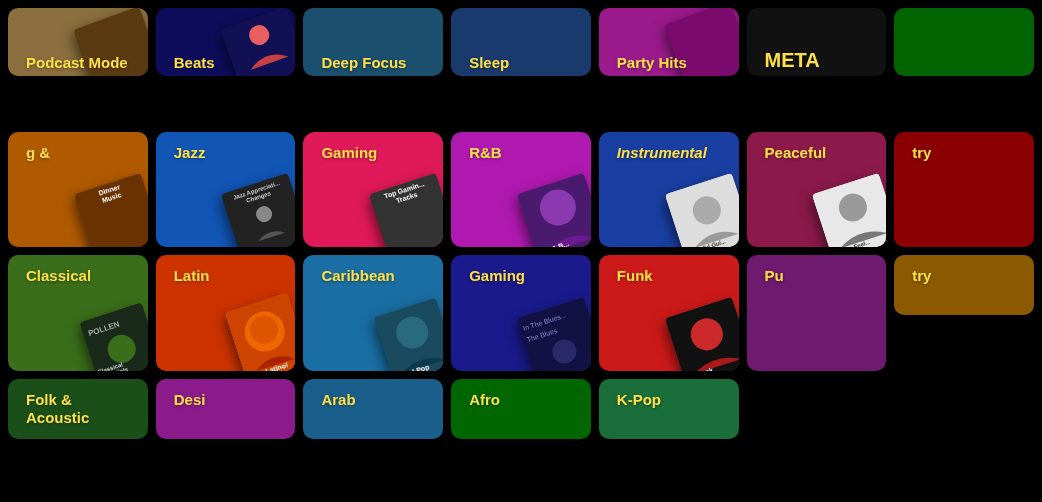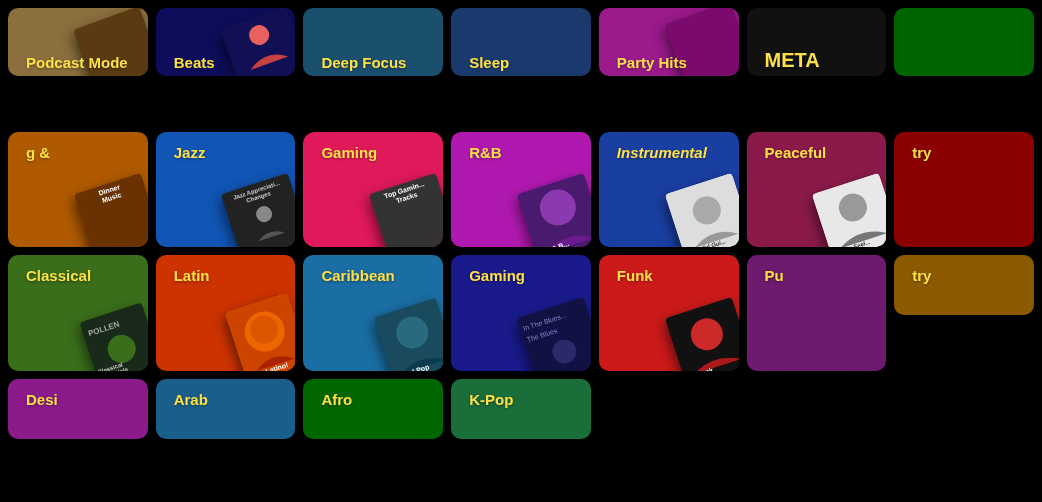--- a/index.html
+++ b/index.html
@@ -239,20 +239,23 @@
       </div>
     </div>
   </div>
   <div class="card" style="background:#6e1a6e;">
     <div class="card-label">Pu</div>
   </div>
 
   <div class="card partial-bottom" style="background:#8b5a00;">
     <div class="card-label">try</div>
   </div>
+  <div class="card partial-bottom" style="background:#1a4f1a;">
+    <div class="card-label">Folk &amp;<br>Acoustic</div>
+  </div>
   <div class="card partial-bottom" style="background:#8b1a8b;">
     <div class="card-label">Desi</div>
   </div>
   <div class="card partial-bottom" style="background:#1a5f8b;text-decoration:underline;">
     <div class="card-label">Arab</div>
   </div>
   <div class="card partial-bottom" style="background:#006600;">
     <div class="card-label">Afro</div>
   </div>
   <div class="card partial-bottom" style="background:#1a6e3a;">

